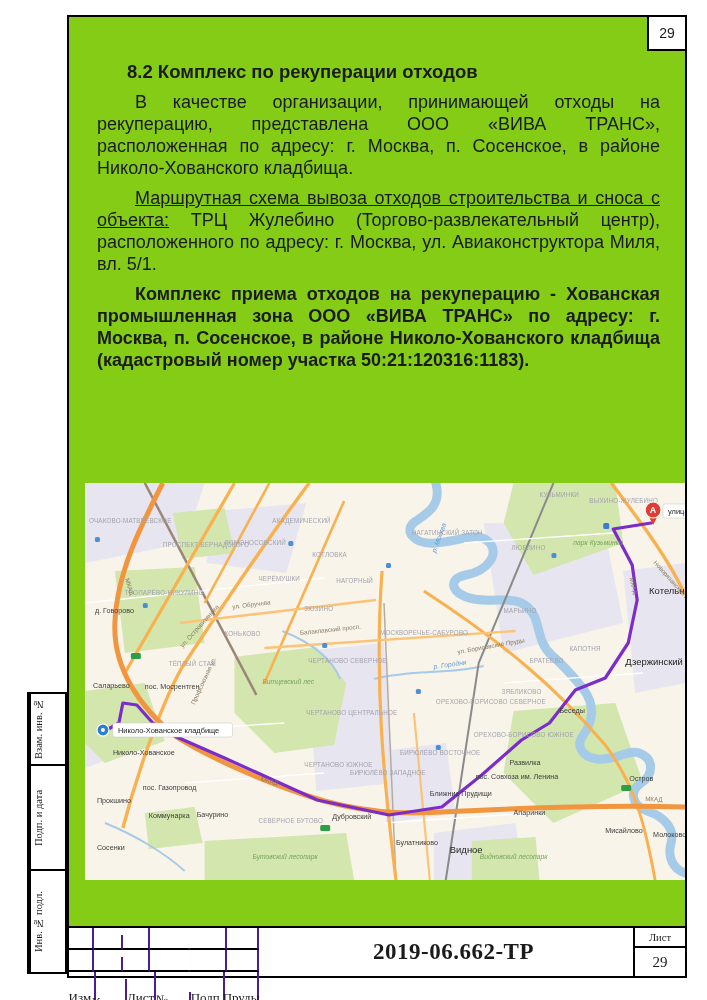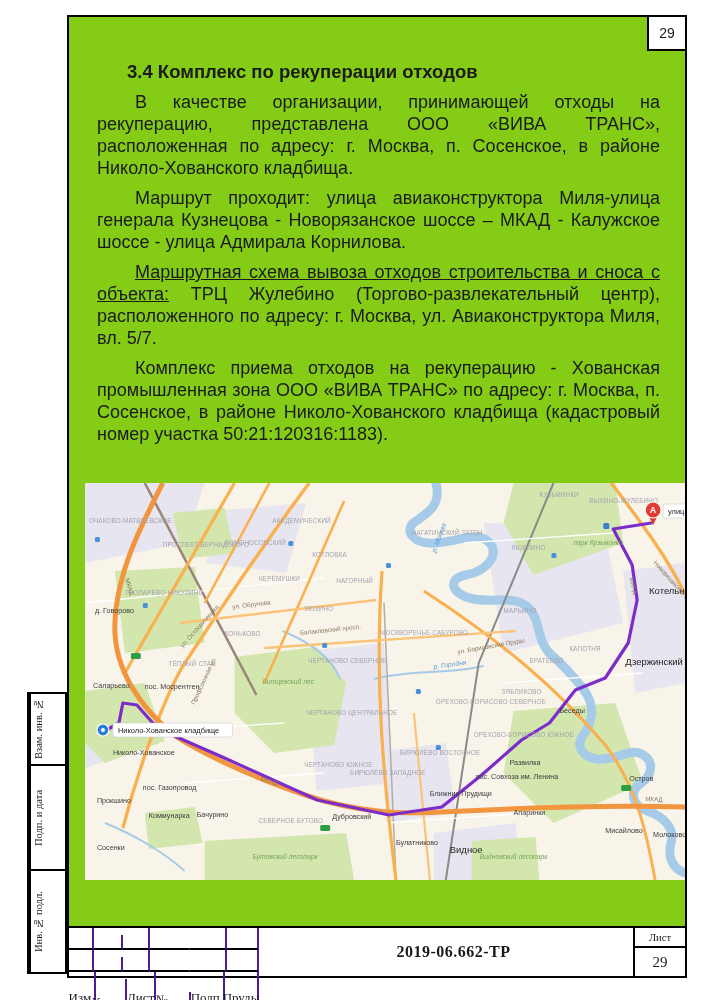--- a/index.html
+++ b/index.html
@@ -12,21 +12,21 @@
   .pagenum-box{position:absolute;top:-2px;right:-2px;width:40px;height:36px;
          border:2px solid #000;box-sizing:border-box;background:#fff;
          display:flex;align-items:center;justify-content:center;font-size:14px;}
 
   
   .textblock{position:absolute;left:20px;right:17px;top:44px;
          font-size:18px;line-height:22px;text-align:justify;}
   .heading{font-weight:bold;font-size:18.5px;margin:0 0 8px 0;text-indent:38px;text-align:left;}
   .textblock p{margin:8px;text-indent:38px;}
   .gap1{margin-top:22px;}
-  .gap2{margin-top:14px;}
+  .gap2{margin-top:14px;font-weight:bold;}
   .u{text-decoration:underline;}
 
   
   .map{position:absolute;left:16px;top:466px;width:600px;height:397px;background:#f8f4ea;}
   .map svg{display:block;}
   .ml{font-family:"Liberation Sans",sans-serif;}
   .ml-district{fill:#a2a2ac;font-size:6.3px;text-transform:uppercase;letter-spacing:.2px;}
   .ml-town{fill:#3c3c3c;font-size:7.2px;}
   .ml-city{fill:#222;font-size:9.5px;}
   .ml-park{fill:#78a457;font-size:6.8px;font-style:italic;}
@@ -51,21 +51,21 @@
   .tb-left{position:absolute;left:0;top:0;width:190px;height:100%;display:flex;flex-direction:column;}
   .tb-row{display:flex;flex:0 0 14px;}
   .tb-row.labels{flex:1;}
   .tb-cell{border-right:2px solid #4c1d95;border-bottom:2px solid #000;box-sizing:border-box;
       display:flex;align-items:center;justify-content:center;
       font-family:"Liberation Serif",serif;font-size:13px;}
   .tb-row.labels .tb-cell{border-bottom:none;}
   .c1{width:27px;}.c2{width:31px;margin-top:7px;}.c3{width:29px;}.c4{width:43px;margin-top:20px;}.c5{width:40px;}.c6{width:34px;}
   .tb-doc{position:absolute;left:190px;right:52px;top:0;bottom:0;
       display:flex;align-items:center;justify-content:center;
-      font-family:"Liberation Serif",serif;font-weight:bold;font-size:16px;letter-spacing:.5px;padding-left:15px;}
+      font-family:"Liberation Serif",serif;font-weight:bold;font-size:23px;letter-spacing:.5px;padding-left:15px;}
   .tb-sheet{position:absolute;right:0;top:0;bottom:0;width:52px;border-left:2px solid #000;
       box-sizing:border-box;display:flex;flex-direction:column;}
   .tb-sheet-label{height:18px;border-bottom:2px solid #000;display:flex;align-items:center;
       justify-content:center;font-family:"Liberation Serif",serif;font-size:10.5px;}
   .tb-sheet-num{flex:1;display:flex;align-items:center;justify-content:center;
       font-family:"Liberation Serif",serif;font-size:15px;}
 </style>
 </head>
 <body>
 
@@ -84,24 +84,23 @@
   </div>
 </div>
 
 <div class="frame">
 
   <div class="pagenum-box">
     <span>29</span>
   </div>
 
   <div class="textblock">
-    <div class="heading">3.4 Комплекс по рекуперации отходов</div>
+    <div class="heading">8.2 Комплекс по рекуперации отходов</div>
     <p>В качестве организации, принимающей отходы на рекуперацию, представлена ООО «ВИВА ТРАНС», расположенная по адресу: г. Москва, п. Сосенское, в районе Николо-Хованского кладбища.</p>
-    <p>Маршрут проходит: улица авиаконструктора Миля-улица генерала Кузнецова - Новорязанское шоссе – МКАД - Калужское шоссе - улица Адмирала Корнилова.</p>
-    <p class="gap1"><span class="u">Маршрутная схема вывоза отходов строительства и сноса с объекта:</span><span> ТРЦ Жулебино (Торгово-развлекательный центр), расположенного по адресу: г. Москва, ул. Авиаконструктора Миля, вл. 5/7.</span></p>
+    <p class="gap1"><span class="u">Маршрутная схема вывоза отходов строительства и сноса с объекта:</span><span> ТРЦ Жулебино (Торгово-развлекательный центр), расположенного по адресу: г. Москва, ул. Авиаконструктора Миля, вл. 5/1.</span></p>
     <p class="gap2">Комплекс приема отходов на рекуперацию - Хованская промышленная зона ООО «ВИВА ТРАНС» по адресу: г. Москва, п. Сосенское, в районе Николо-Хованского кладбища (кадастровый номер участка 50:21:120316:1183).</p>
   </div>
 
   <div class="map">
     <svg width="600" height="397" viewBox="0 0 602 397" preserveAspectRatio="none">
       <rect x="0" y="0" width="602" height="397" fill="#f8f4ea"></rect>
 
       <g fill="#e7e5ef">
         <polygon points="0,0 120,0 100,60 0,80"></polygon>
         <polygon points="130,28 222,20 202,90 122,80"></polygon>

